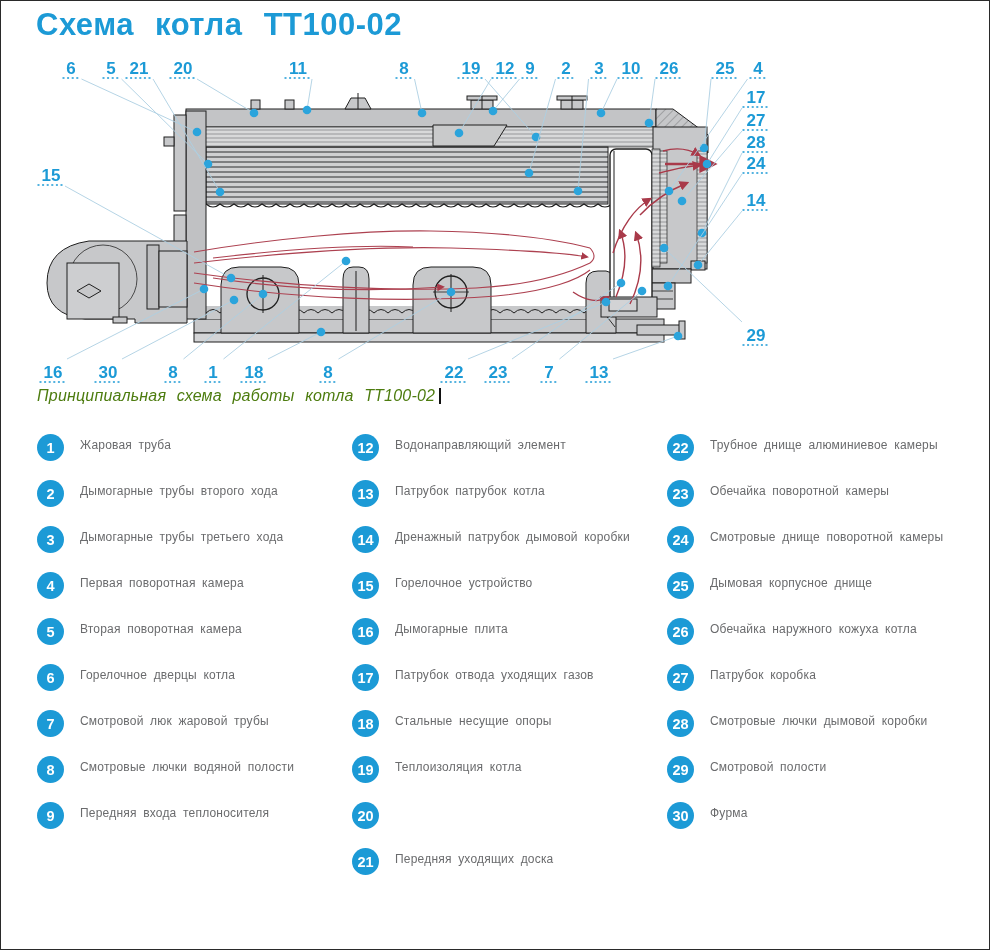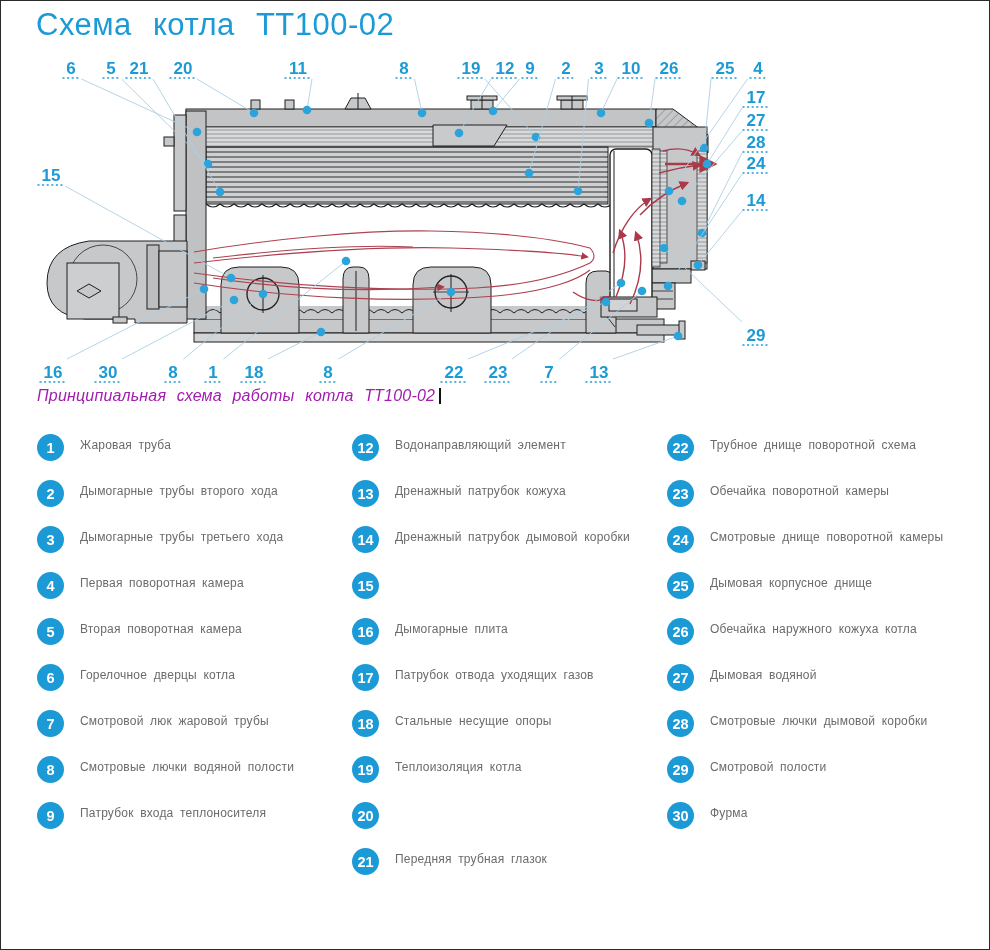--- a/index.html
+++ b/index.html
@@ -6,27 +6,27 @@
   .page{
     position:relative;
     width:988px;height:948px;
     border:1px solid #2a2a2a;
     background:#ffffff;
     font-family:"Liberation Sans",sans-serif;
     overflow:hidden;
   }
   h1.title{
     position:absolute;left:35px;top:6px;margin:0;
-    font-size:31px;font-weight:normal;color:#1c9ad6;
+    font-size:31px;font-weight:bold;color:#1c9ad6;
     letter-spacing:0.5px;word-spacing:12px;
   }
   svg.diagram{position:absolute;left:0;top:0;}
   .caption{
     position:absolute;left:36px;top:386px;
-    font-size:16px;font-style:italic;color:#a21caf;
+    font-size:16px;font-style:italic;color:#4d7c0f;
     word-spacing:6px;letter-spacing:0.2px;
   }
   .caption::after{
     content:"";display:inline-block;width:2px;height:16px;
     background:#111;margin-left:4px;vertical-align:-3px;
   }
   .legend{
     position:absolute;left:36px;top:433px;right:8px;
     display:flex;
   }
@@ -342,38 +342,39 @@
         <div class="legend-item">
           <span class="legend-num">7</span>
           <span class="legend-lbl">Смотровой люк жаровой трубы</span>
         </div>
         <div class="legend-item">
           <span class="legend-num">8</span>
           <span class="legend-lbl">Смотровые лючки водяной полости</span>
         </div>
         <div class="legend-item">
           <span class="legend-num">9</span>
-          <span class="legend-lbl">Патрубок входа теплоносителя</span>
+          <span class="legend-lbl">Передняя входа теплоносителя</span>
         </div>
       </div>
       <div class="legend-col">
         <div class="legend-item">
           <span class="legend-num">12</span>
           <span class="legend-lbl">Водонаправляющий элемент</span>
         </div>
         <div class="legend-item">
           <span class="legend-num">13</span>
-          <span class="legend-lbl">Дренажный патрубок кожуха</span>
+          <span class="legend-lbl">Патрубок патрубок котла</span>
         </div>
         <div class="legend-item">
           <span class="legend-num">14</span>
           <span class="legend-lbl">Дренажный патрубок дымовой коробки</span>
         </div>
         <div class="legend-item">
           <span class="legend-num">15</span>
+          <span class="legend-lbl">Горелочное устройство</span>
         </div>
         <div class="legend-item">
           <span class="legend-num">16</span>
           <span class="legend-lbl">Дымогарные плита</span>
         </div>
         <div class="legend-item">
           <span class="legend-num">17</span>
           <span class="legend-lbl">Патрубок отвода уходящих газов</span>
         </div>
         <div class="legend-item">
@@ -382,47 +383,47 @@
         </div>
         <div class="legend-item">
           <span class="legend-num">19</span>
           <span class="legend-lbl">Теплоизоляция котла</span>
         </div>
         <div class="legend-item">
           <span class="legend-num">20</span>
         </div>
         <div class="legend-item">
           <span class="legend-num">21</span>
-          <span class="legend-lbl">Передняя трубная глазок</span>
+          <span class="legend-lbl">Передняя уходящих доска</span>
         </div>
       </div>
       <div class="legend-col">
         <div class="legend-item">
           <span class="legend-num">22</span>
-          <span class="legend-lbl">Трубное днище поворотной схема</span>
+          <span class="legend-lbl">Трубное днище алюминиевое камеры</span>
         </div>
         <div class="legend-item">
           <span class="legend-num">23</span>
           <span class="legend-lbl">Обечайка поворотной камеры</span>
         </div>
         <div class="legend-item">
           <span class="legend-num">24</span>
           <span class="legend-lbl">Смотровые днище поворотной камеры</span>
         </div>
         <div class="legend-item">
           <span class="legend-num">25</span>
           <span class="legend-lbl">Дымовая корпусное днище</span>
         </div>
         <div class="legend-item">
           <span class="legend-num">26</span>
           <span class="legend-lbl">Обечайка наружного кожуха котла</span>
         </div>
         <div class="legend-item">
           <span class="legend-num">27</span>
-          <span class="legend-lbl">Дымовая водяной</span>
+          <span class="legend-lbl">Патрубок коробка</span>
         </div>
         <div class="legend-item">
           <span class="legend-num">28</span>
           <span class="legend-lbl">Смотровые лючки дымовой коробки</span>
         </div>
         <div class="legend-item">
           <span class="legend-num">29</span>
           <span class="legend-lbl">Смотровой полости</span>
         </div>
         <div class="legend-item">

